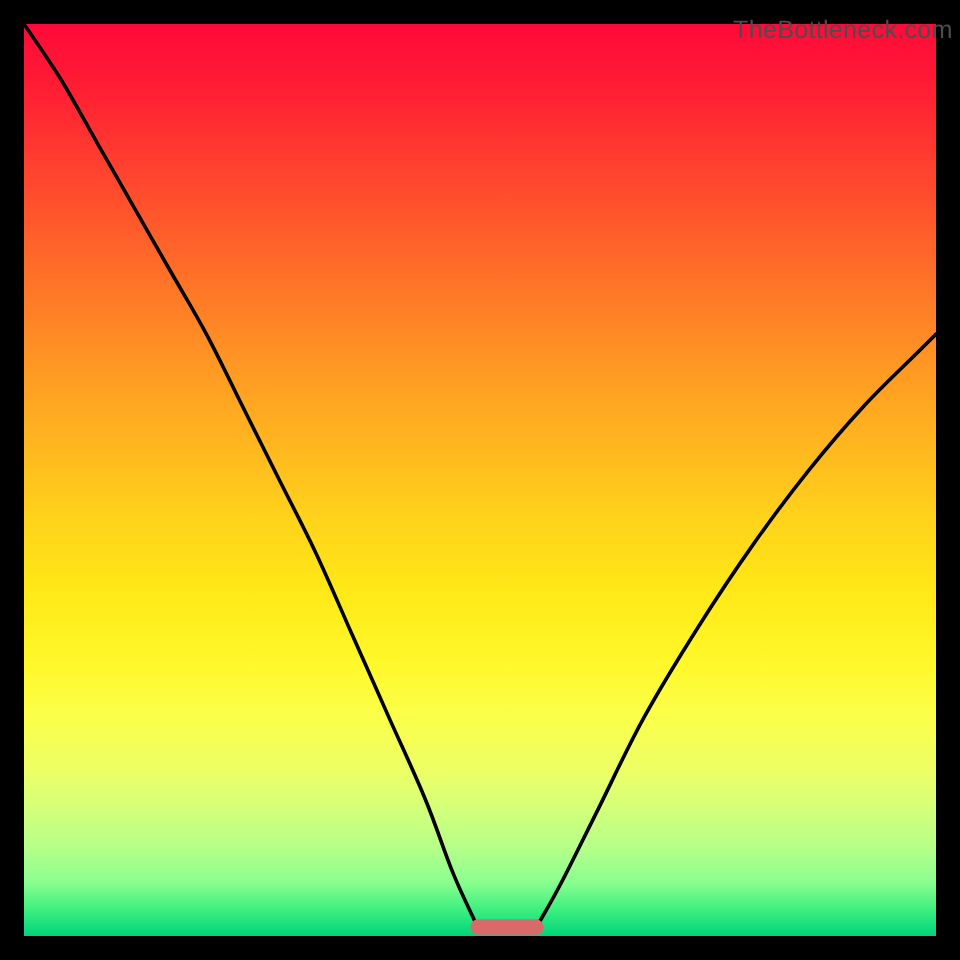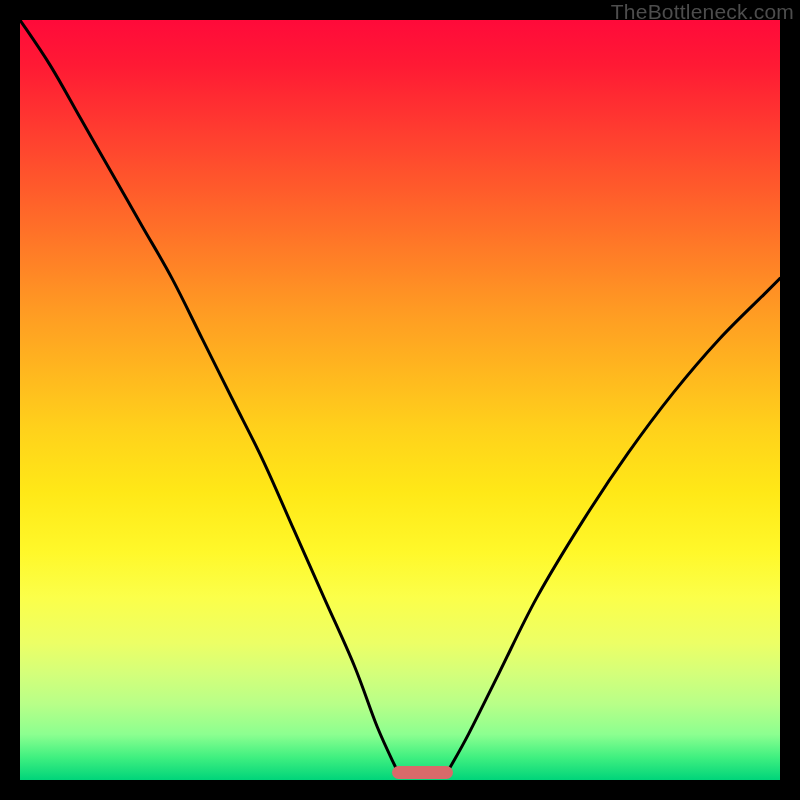--- a/index.html
+++ b/index.html
@@ -47,21 +47,21 @@
   }
   .curve-svg {
     position: absolute;
     left: 0;
     top: 0;
     width: 760px;
     height: 760px;
   }
   .watermark {
     position: absolute;
-    top: 0;
+    top: 14px;
     right: 6px;
     color: #4d4d4d;
     font-size: 21px;
     font-weight: 400;
     letter-spacing: 0.2px;
     user-select: none;
   }
   .marker {
     position: absolute;
     background: #d86a6a;

